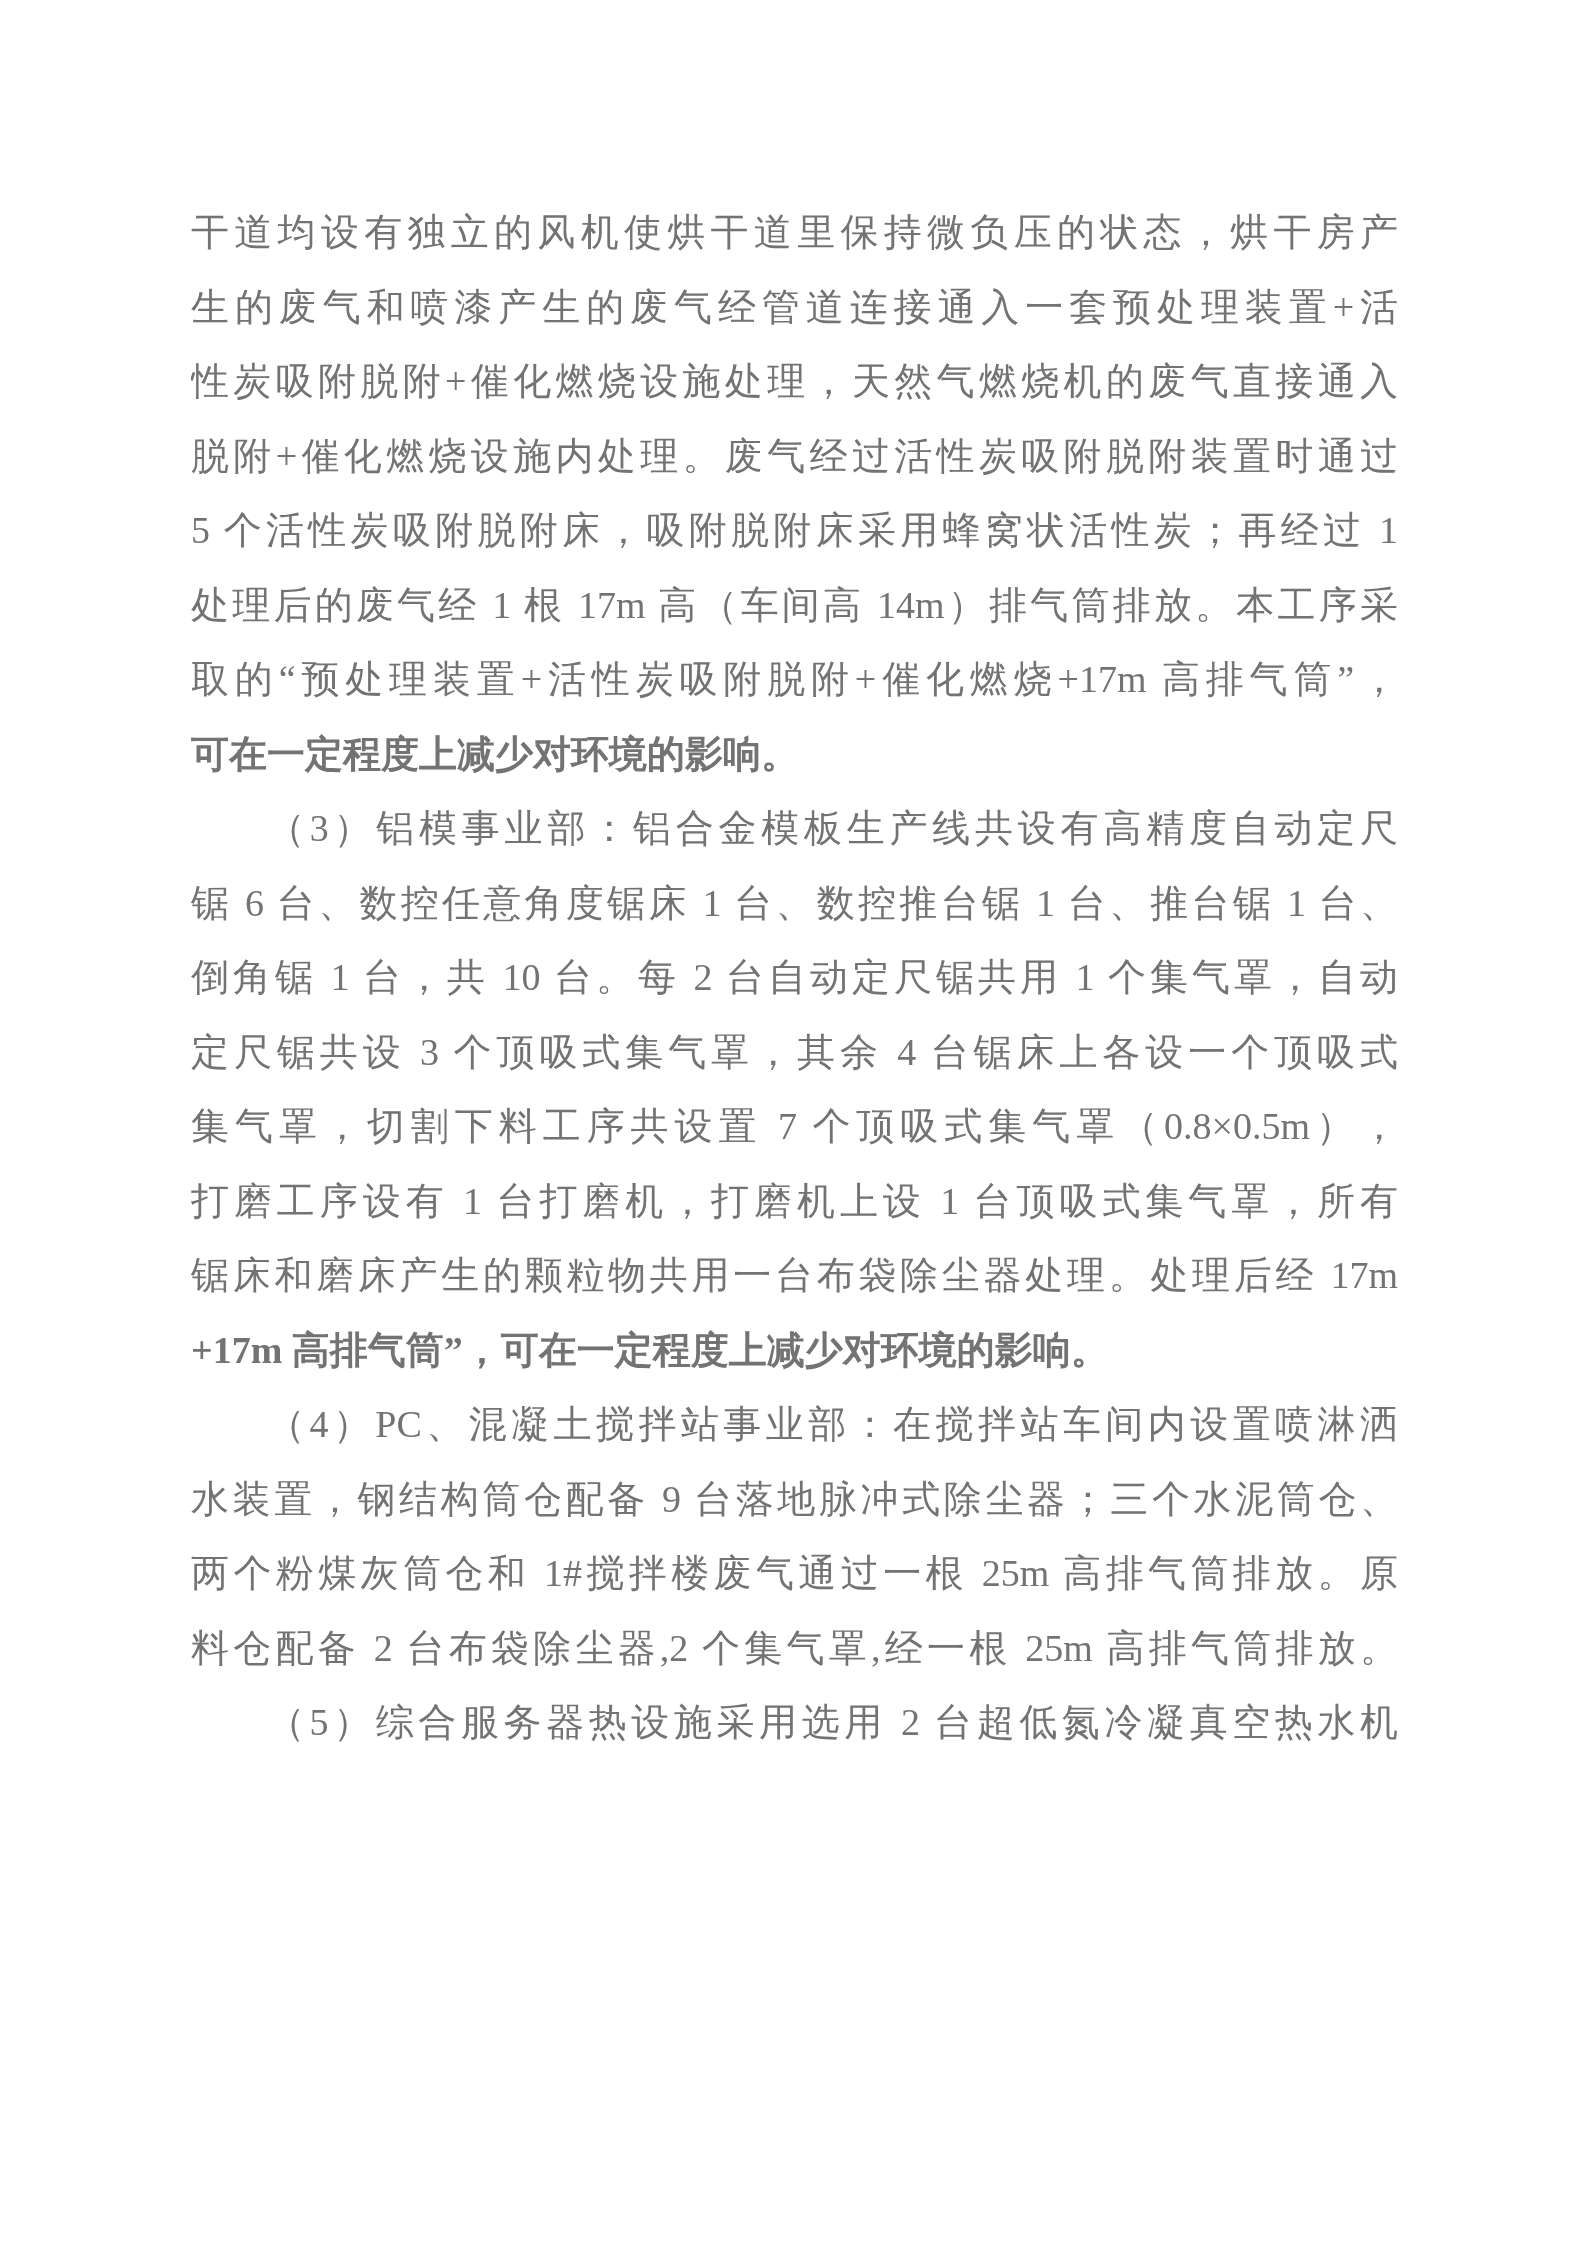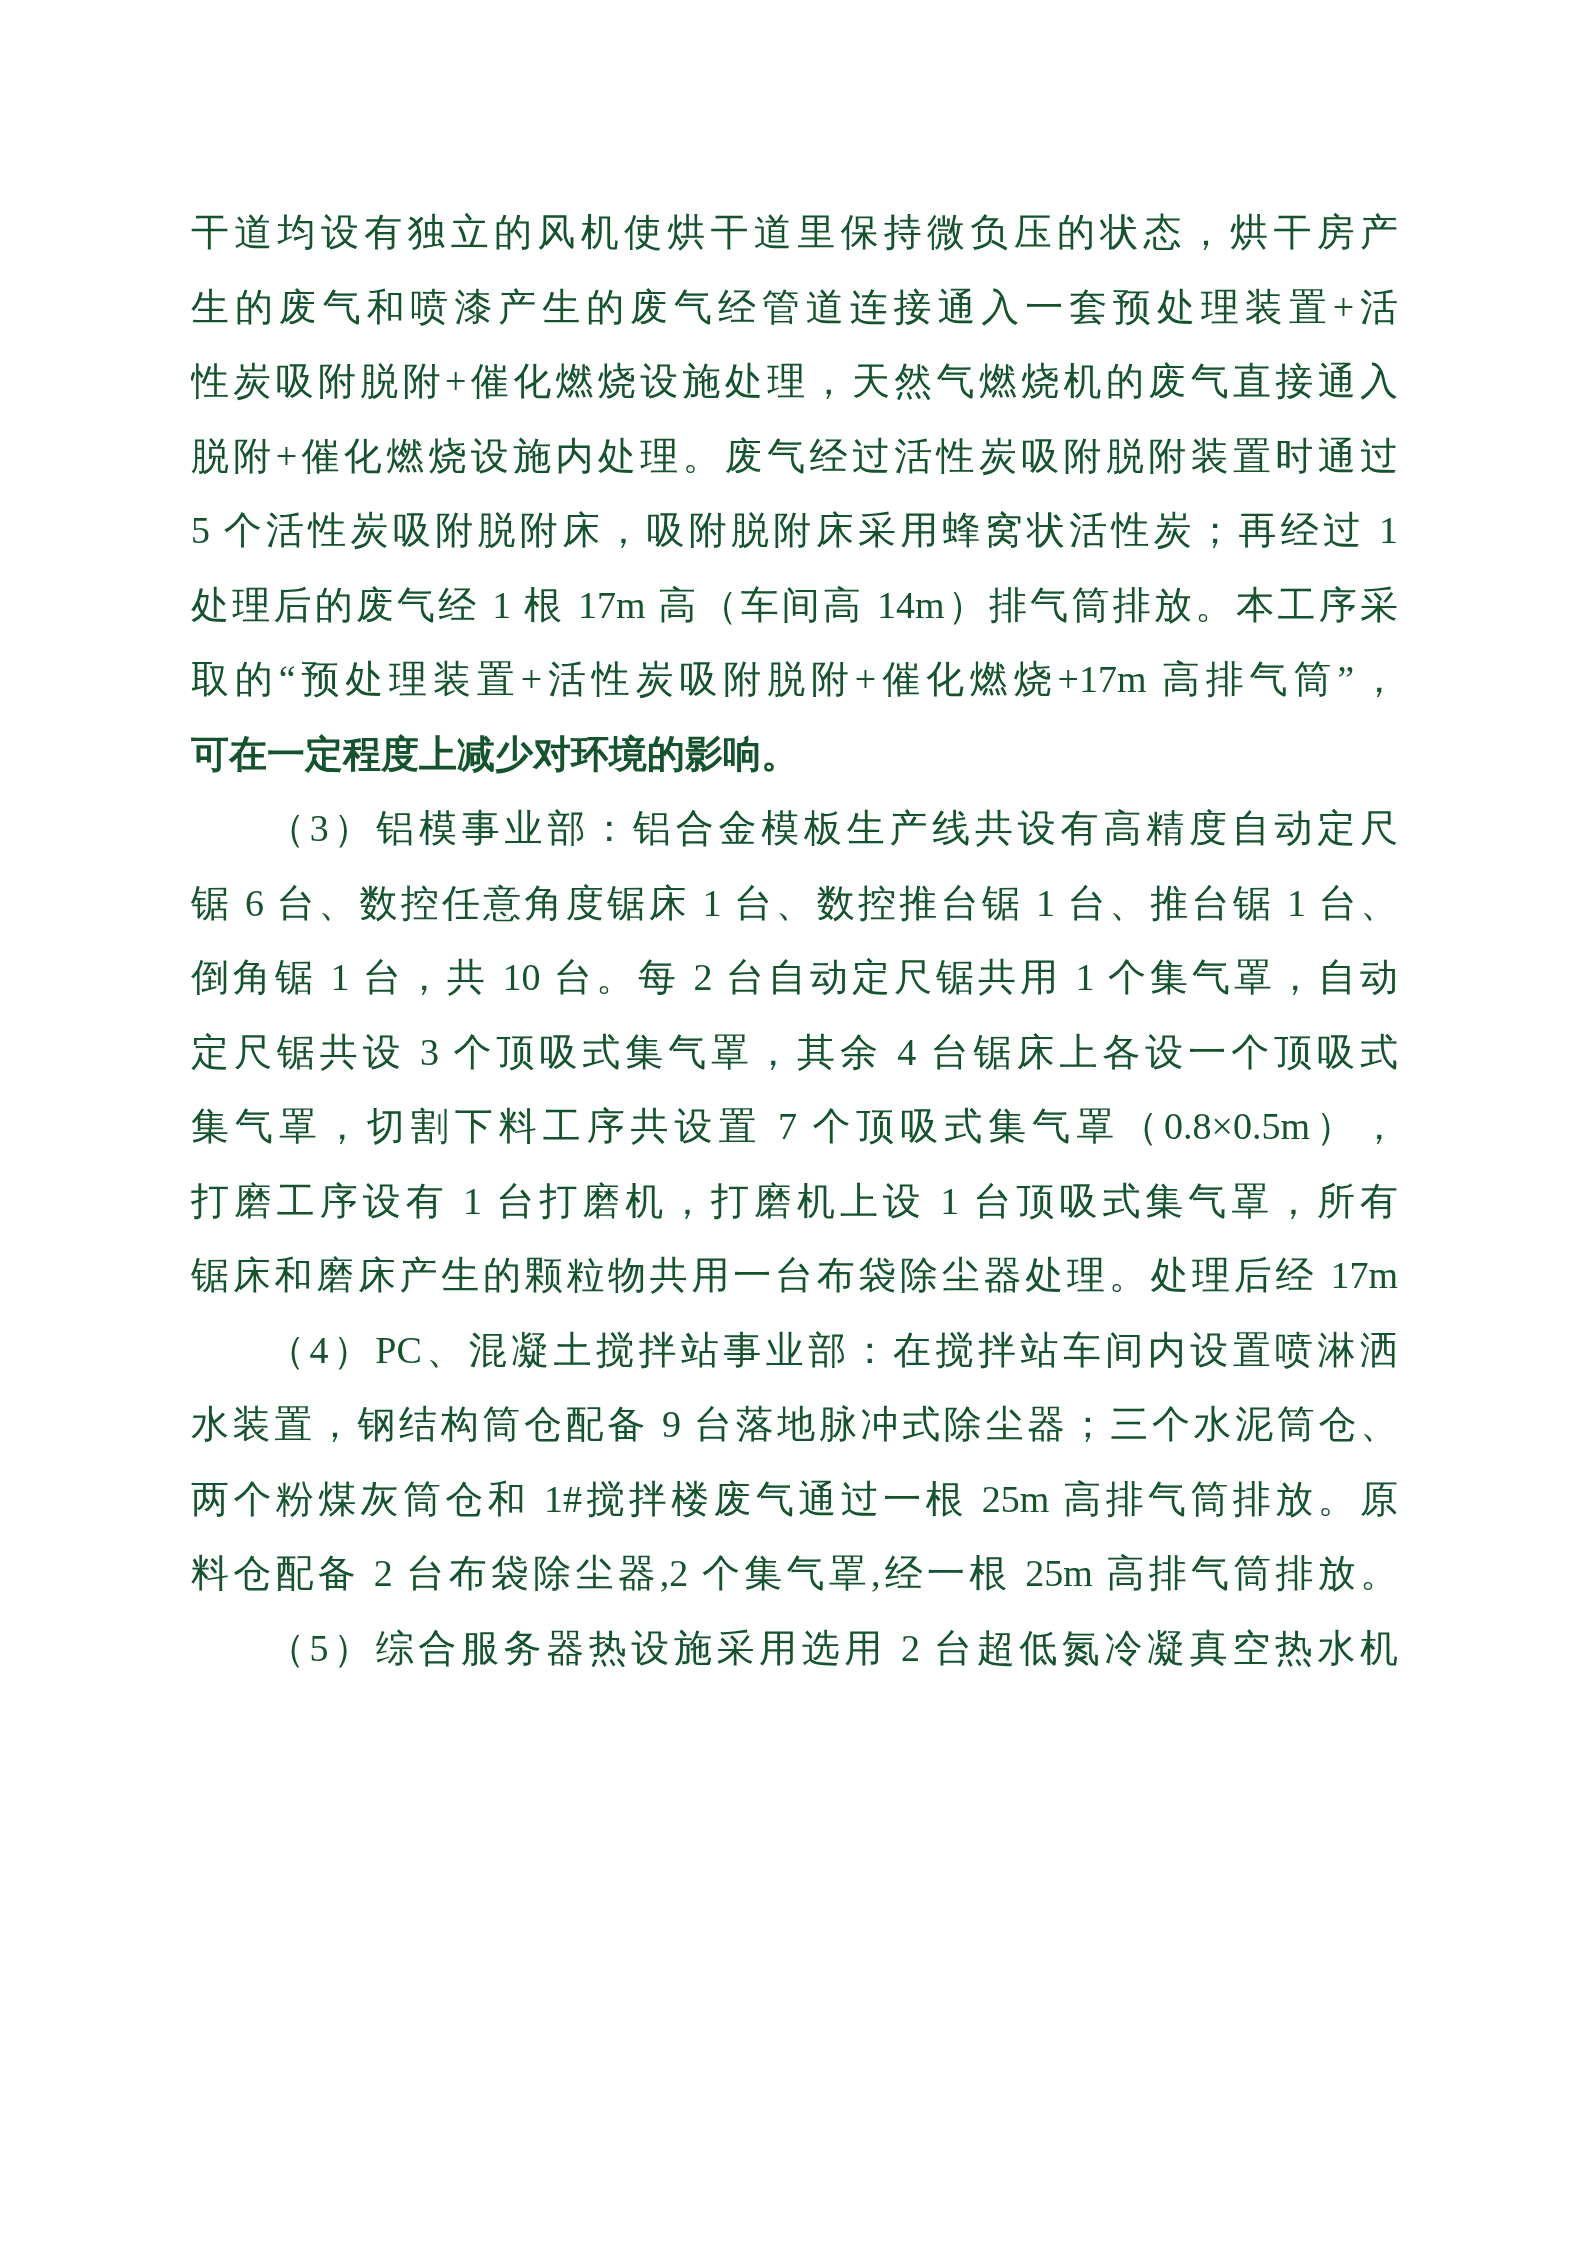--- a/index.html
+++ b/index.html
@@ -11,21 +11,21 @@
     position: relative;
     width: 1587px;
     height: 2245px;
     background: #ffffff;
     box-sizing: border-box;
     padding: 195px 189px 0 191px;
     overflow: hidden;
   }
   .doc-body {
     width: 100%;
-    color: #14532d;
+    color: #737373;
     font-family: "Liberation Serif", "DejaVu Serif", serif;
     font-size: 38px;
   }
   .text-line {
     line-height: 74.5px;
     height: 74.5px;
     text-align: justify;
     text-align-last: justify;
     white-space: normal;
     overflow: hidden;
@@ -51,19 +51,20 @@
       <div class="text-line">处理后的废气经 1 根 17m 高（车间高 14m）排气筒排放。本工序采</div>
       <div class="text-line">取的“预处理装置+活性炭吸附脱附+催化燃烧+17m 高排气筒”，</div>
       <div class="text-line no-fill">可在一定程度上减少对环境的影响。</div>
       <div class="text-line indent">（3）铝模事业部：铝合金模板生产线共设有高精度自动定尺</div>
       <div class="text-line">锯 6 台、数控任意角度锯床 1 台、数控推台锯 1 台、推台锯 1 台、</div>
       <div class="text-line">倒角锯 1 台，共 10 台。每 2 台自动定尺锯共用 1 个集气罩，自动</div>
       <div class="text-line">定尺锯共设 3 个顶吸式集气罩，其余 4 台锯床上各设一个顶吸式</div>
       <div class="text-line">集气罩，切割下料工序共设置 7 个顶吸式集气罩（0.8×0.5m），</div>
       <div class="text-line">打磨工序设有 1 台打磨机，打磨机上设 1 台顶吸式集气罩，所有</div>
       <div class="text-line">锯床和磨床产生的颗粒物共用一台布袋除尘器处理。处理后经 17m</div>
+      <div class="text-line no-fill">+17m 高排气筒”，可在一定程度上减少对环境的影响。</div>
       <div class="text-line indent">（4）PC、混凝土搅拌站事业部：在搅拌站车间内设置喷淋洒</div>
       <div class="text-line">水装置，钢结构筒仓配备 9 台落地脉冲式除尘器；三个水泥筒仓、</div>
       <div class="text-line">两个粉煤灰筒仓和 1#搅拌楼废气通过一根 25m 高排气筒排放。原</div>
       <div class="text-line">料仓配备 2 台布袋除尘器,2 个集气罩,经一根 25m 高排气筒排放。</div>
       <div class="text-line indent">（5）综合服务器热设施采用选用 2 台超低氮冷凝真空热水机</div>
     </div>
 </div>
 
 </body></html>

